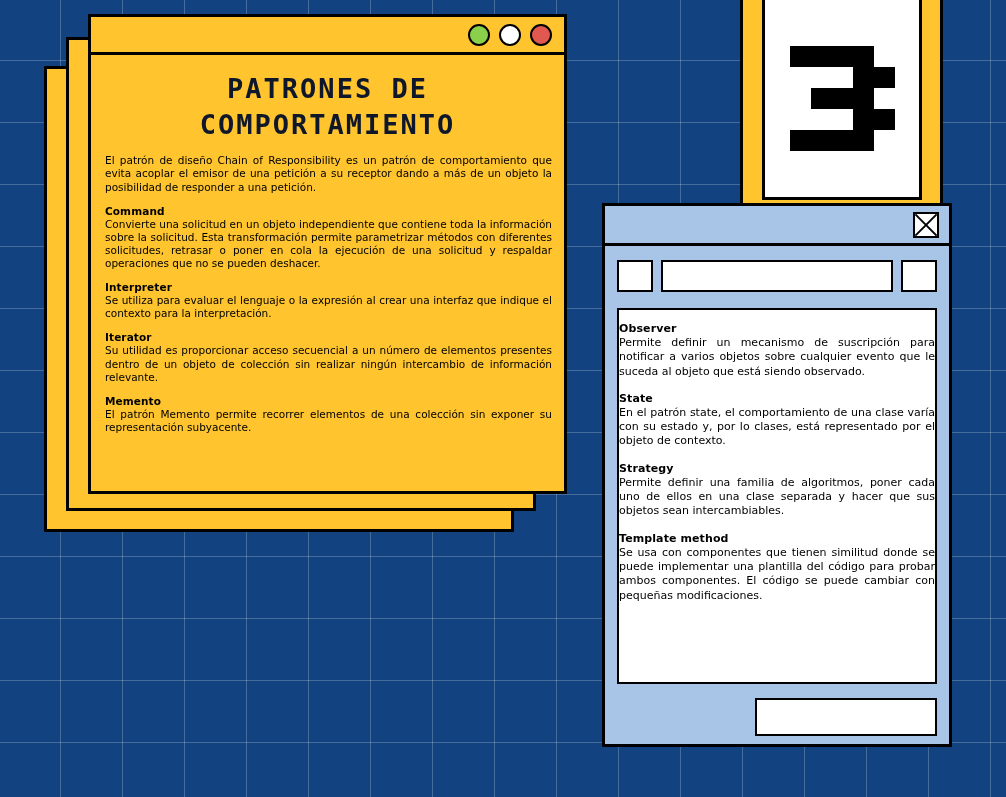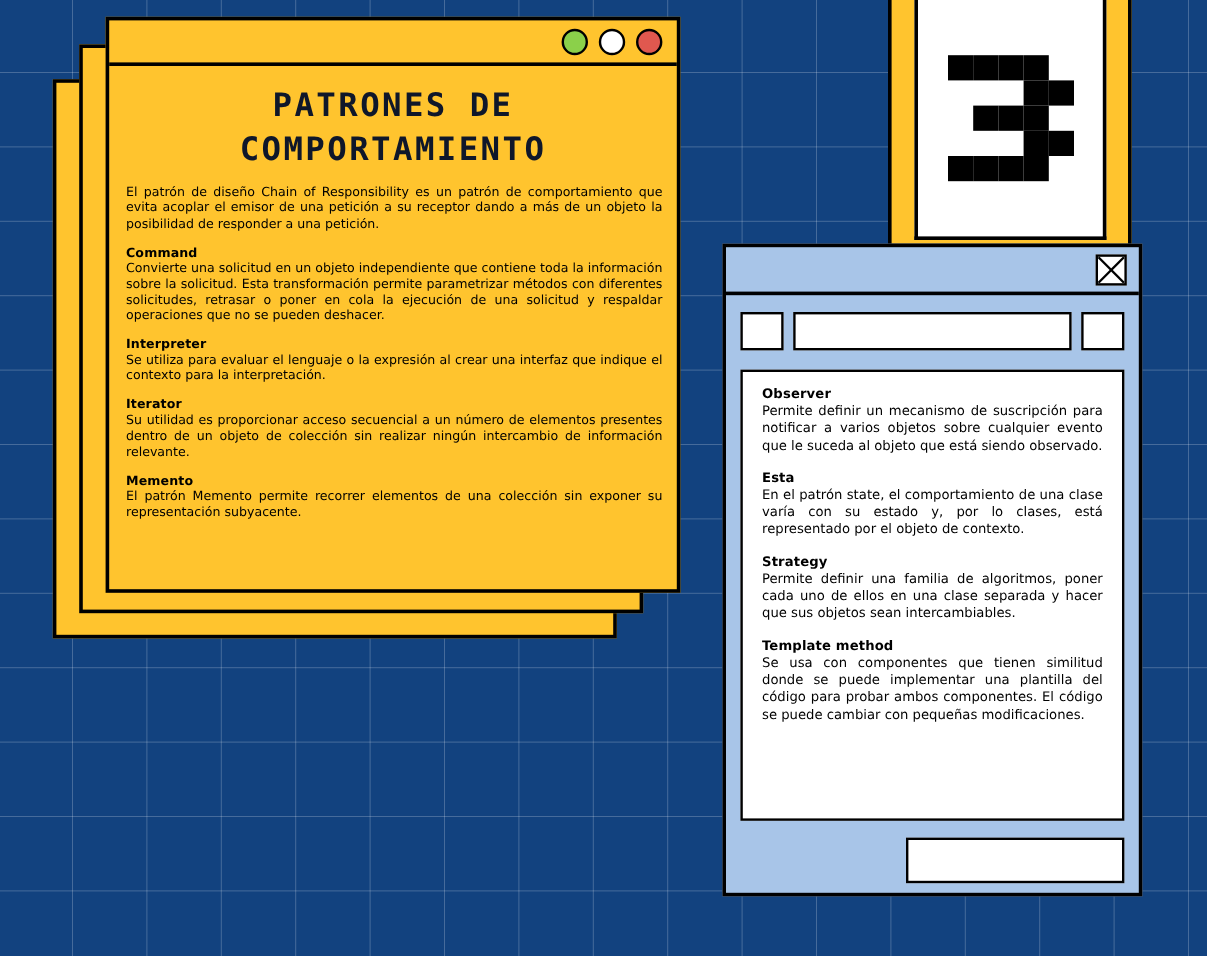--- a/index.html
+++ b/index.html
@@ -176,21 +176,21 @@
     flex: 1;
     height: 32px;
     background: #ffffff;
     border: 2px solid #000;
   }
   .win-blue-content {
     margin: 6px 12px 0 12px;
     height: 376px;
     background: #ffffff;
     border: 2px solid #000;
-    padding: 12px 16px;
+    padding: 12px 0;
     overflow: hidden;
   }
   .entry-b { margin-bottom: 13px; }
   .entry-b .entry-term { font-size: 11px; }
   .entry-b .entry-desc { font-size: 11px; line-height: 1.3; }
 
   .win-blue-footer {
     display: flex;
     justify-content: flex-end;
     padding: 14px 12px 0 12px;
@@ -281,21 +281,21 @@
     <span class="addr-bar" placeholder=""></span>
     <span class="tool-box"></span>
   </div>
   <div class="win-blue-content">
 
     <div class="entry-b">
       <div class="entry-term">Observer</div>
       <div class="entry-desc">Permite definir un mecanismo de suscripción para notificar a varios objetos sobre cualquier evento que le suceda al objeto que está siendo observado.</div>
     </div>
     <div class="entry-b">
-      <div class="entry-term">Esta</div>
+      <div class="entry-term">State</div>
       <div class="entry-desc">En el patrón state, el comportamiento de una clase varía con su estado y, por lo clases, está representado por el objeto de contexto.</div>
     </div>
     <div class="entry-b">
       <div class="entry-term">Strategy</div>
       <div class="entry-desc">Permite definir una familia de algoritmos, poner cada uno de ellos en una clase separada y hacer que sus objetos sean intercambiables.</div>
     </div>
     <div class="entry-b">
       <div class="entry-term">Template method</div>
       <div class="entry-desc">Se usa con componentes que tienen similitud donde se puede implementar una plantilla del código para probar ambos componentes. El código se puede cambiar con pequeñas modificaciones.</div>
     </div>

